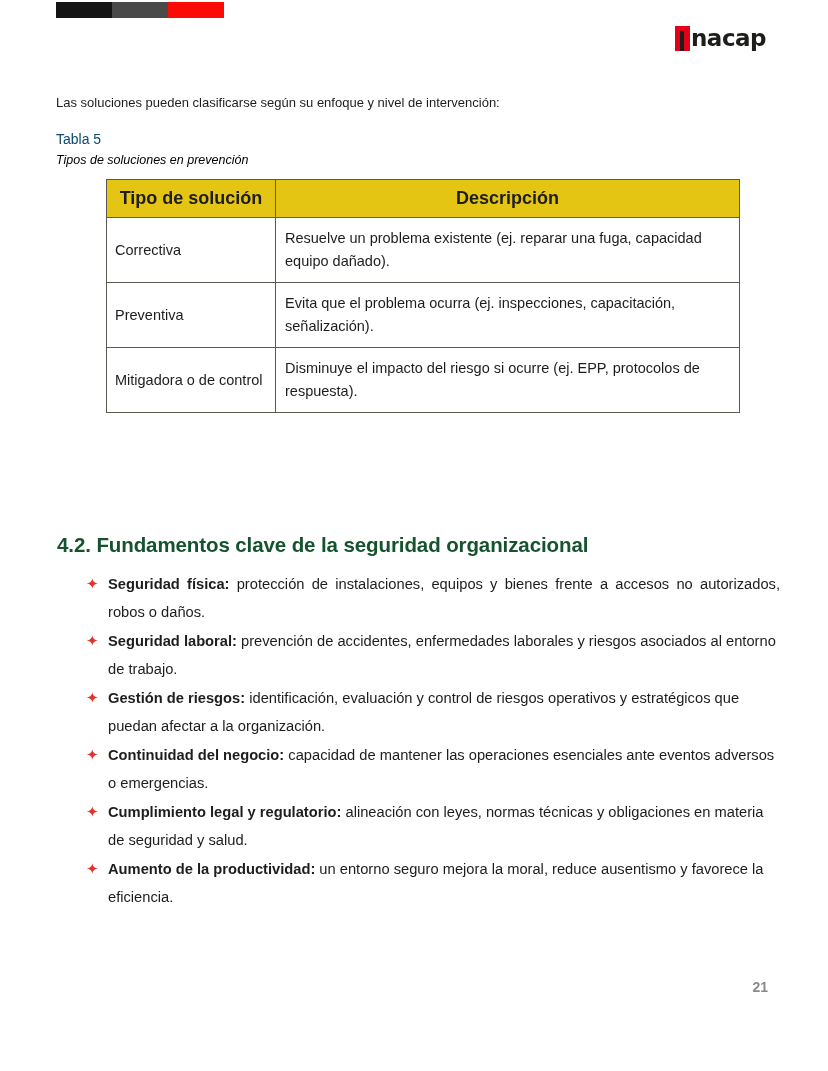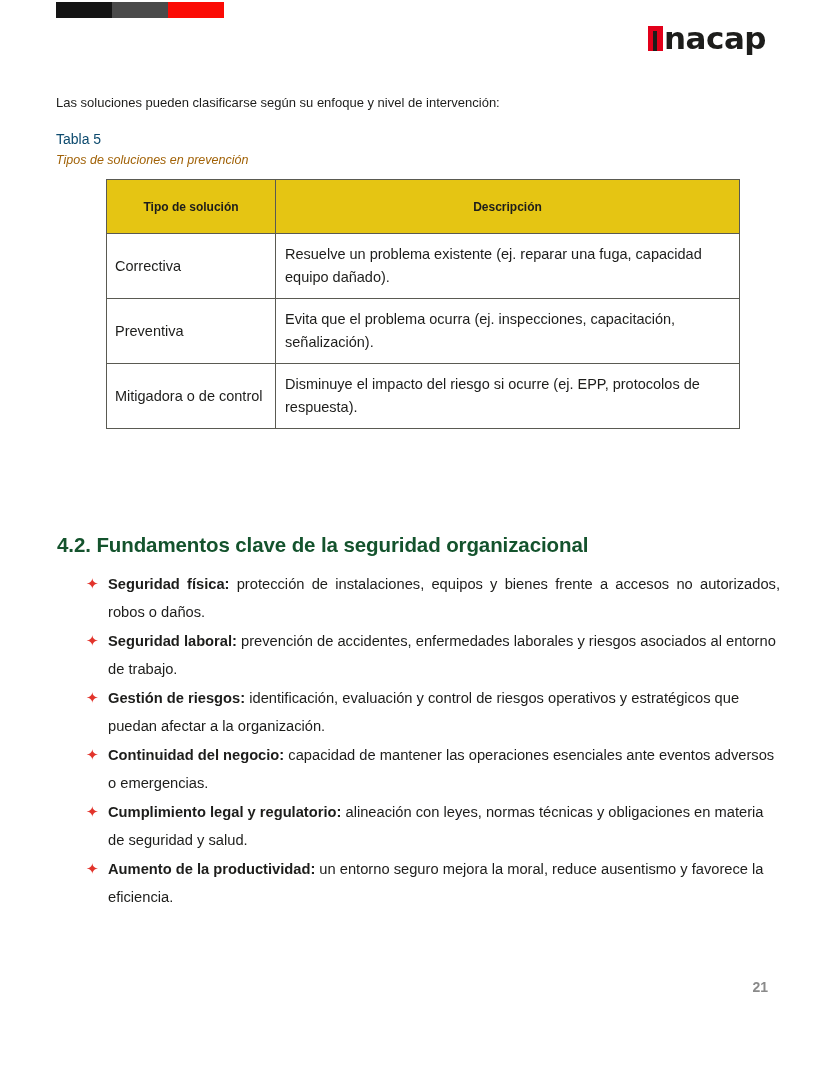--- a/index.html
+++ b/index.html
@@ -24,54 +24,54 @@
     width:15px; height:25px; background:#e2001a;
     position:relative; margin-right:1px;
   }
   .logo-mark .stem {
     position:absolute; left:5px; top:5px; width:4px; height:20px; background:#1d1d1b;
   }
   .logo-mark .dot {
     position:absolute; left:5px; top:0px; width:4px; height:3px; background:#e2001a;
   }
   .logo-text {
-    font-size:31px; font-weight:bold; color:#1d1d1b;
+    font-size:23px; font-weight:bold; color:#1d1d1b;
     letter-spacing:-0.5px; line-height:25px;
     font-family:"DejaVu Sans", sans-serif;
   }
 
   
   .intro {
     position:absolute; left:56px; top:92px; width:710px;
     font-size:13px; line-height:22px; color:#1d1d1b;
   }
   .table-caption-num {
     position:absolute; left:56px; top:131px;
     font-size:14px; font-weight:normal; color:#0c4a6e;
   }
   .table-caption-title {
     position:absolute; left:56px; top:153px;
-    font-size:12.5px; font-style:italic; color:#a16207;
+    font-size:12.5px; font-style:italic; color:#000000;
   }
 
   
   table.tbl {
     position:absolute; left:106px; top:179px; width:633px;
     border-collapse:collapse; table-layout:fixed;
   }
   table.tbl th, table.tbl td {
     border:1px solid #5a5a52;
     vertical-align:middle;
   }
   table.tbl th {
     background:#e5c513;
     color:#1d1d1b;
-    font-size:12px; font-weight:bold;
+    font-size:18px; font-weight:bold;
     text-align:center;
-    height:54px;
+    height:38px;
     padding:4px 6px;
   }
   table.tbl col.c1 { width:169px; }
   table.tbl col.c2 { width:464px; }
   table.tbl td {
     font-size:14.5px; line-height:23px;
     padding:9px 8px 9px 9px;
     color:#1d1d1b;
   }
   table.tbl td.type { padding-left:8px; }

